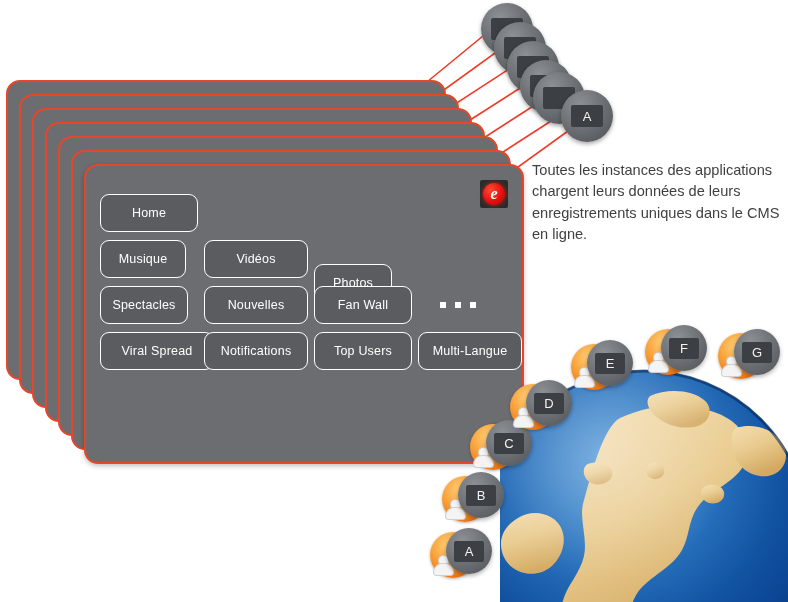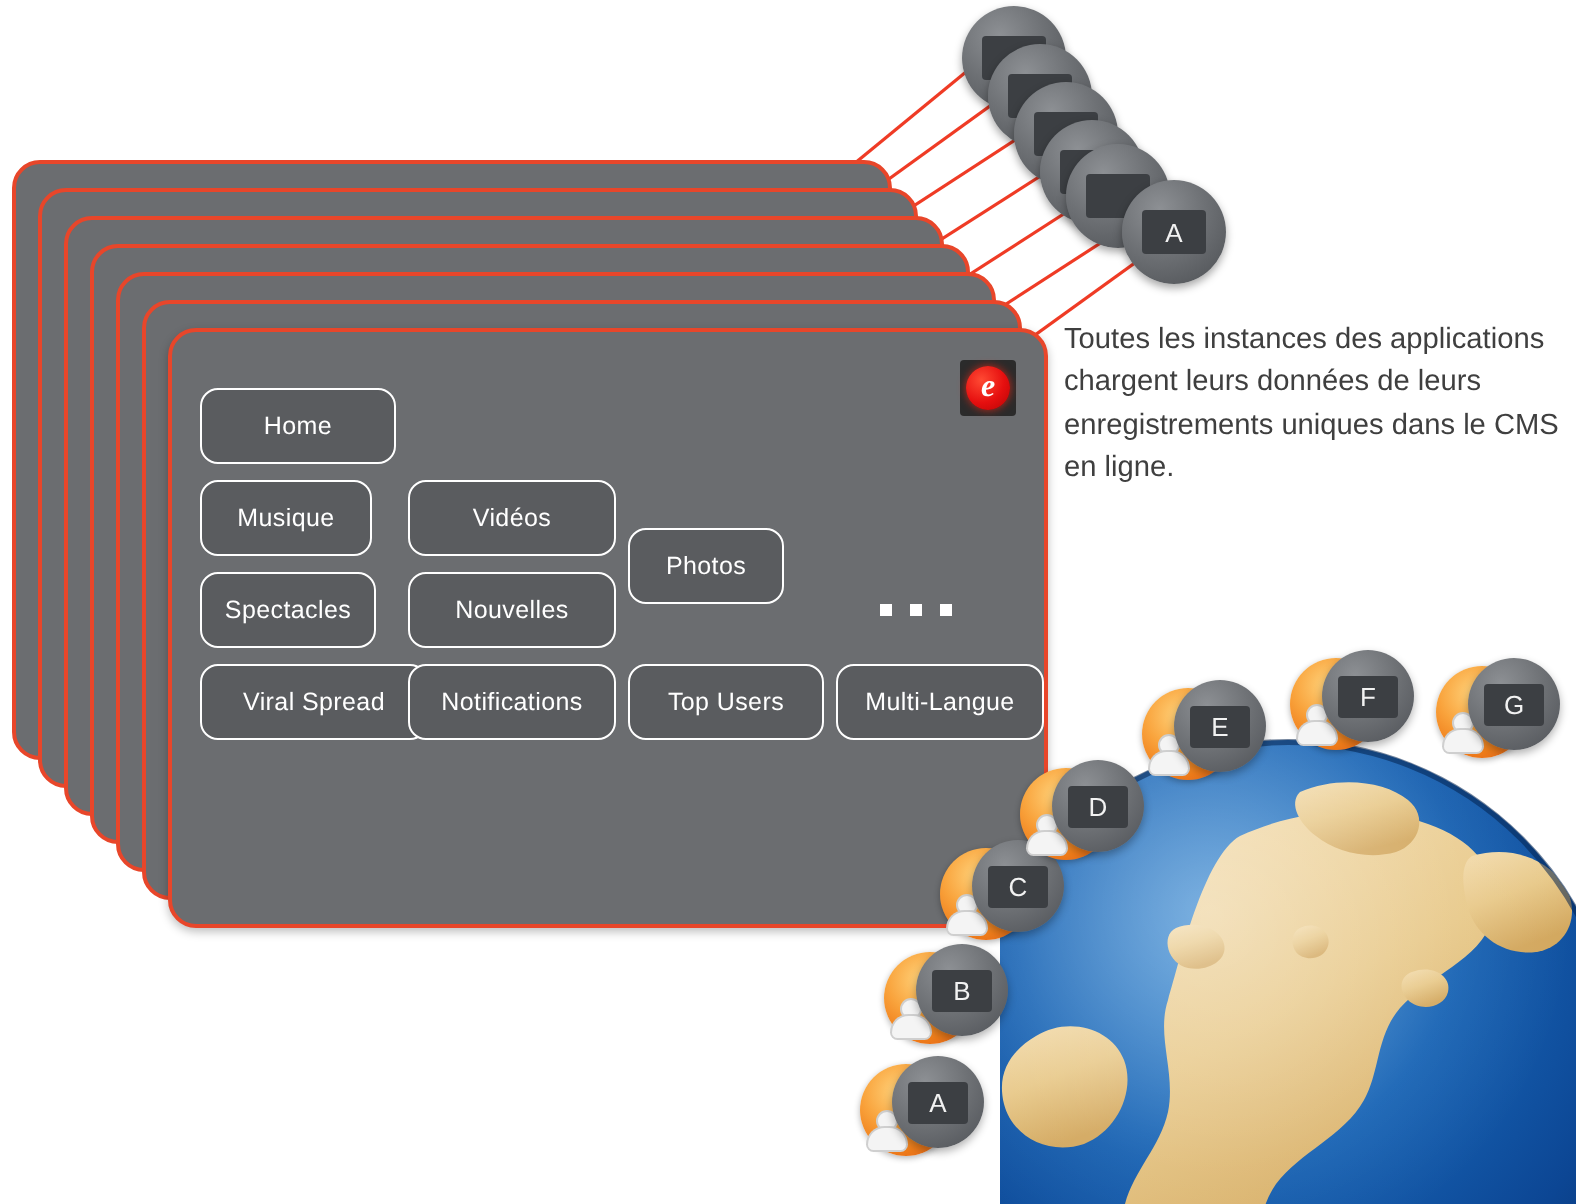--- a/index.html
+++ b/index.html
@@ -266,20 +266,21 @@
       </div>
 
       <div class="btn" style="left:0px; top:14px; width:98px;">Home</div>
 
       <div class="btn" style="left:0px; top:60px; width:86px;">Musique</div>
       <div class="btn" style="left:104px; top:60px; width:104px;">Vidéos</div>
       <div class="btn" style="left:214px; top:64px; width:78px;margin-top:20px;">Photos</div>
 
       <div class="btn" style="left:0px; top:106px; width:88px;">Spectacles</div>
       <div class="btn" style="left:104px; top:106px; width:104px;">Nouvelles</div>
+      <div class="btn" style="left:214px; top:106px; width:98px;">Fan Wall</div>
 
       <div class="ellipsis" style="left:340px; top:122px;">
         <i></i>
           <i></i>
           <i></i>
       </div>
 
       <div class="btn" style="left:0px; top:152px; width:114px;">Viral Spread</div>
       <div class="btn" style="left:104px; top:152px; width:104px;">Notifications</div>
       <div class="btn" style="left:214px; top:152px; width:98px;">Top Users</div>

